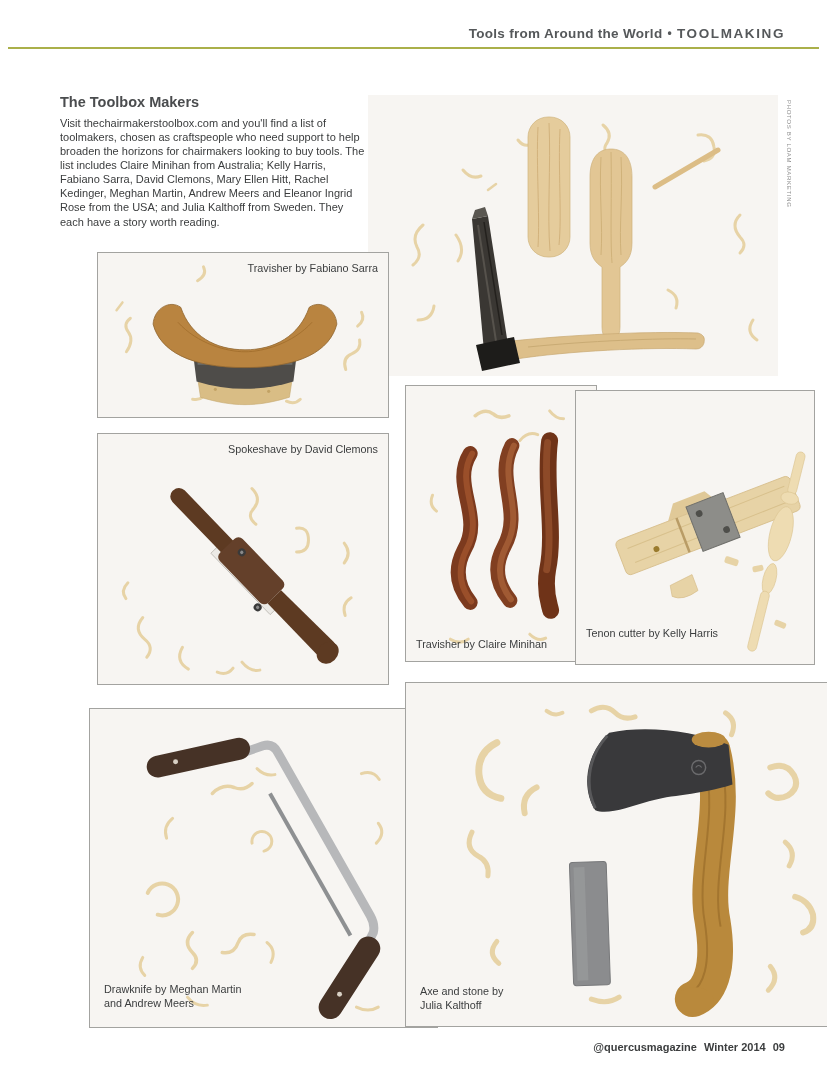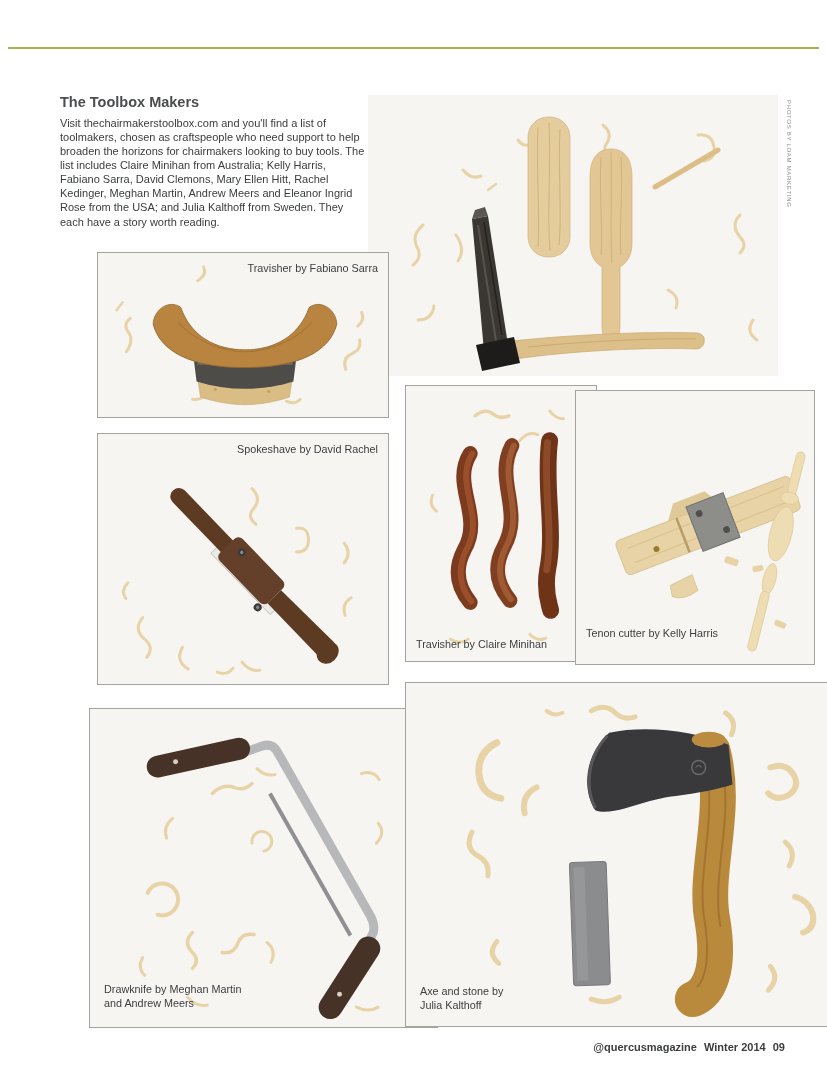--- a/index.html
+++ b/index.html
@@ -68,20 +68,23 @@
   }
   .footer span { margin-left:4px; }
 
   .shv { fill:none; stroke:#e7d3a6; stroke-linecap:round; }
 </style>
 </head>
 <body>
 
 <div class="page">
 
+  <div class="masthead">
+    <span>Tools from Around the World</span><span class="sep">•</span><span class="section">TOOLMAKING</span>
+  </div>
   <div class="rule"></div>
 
   <div class="article-heading">The Toolbox Makers</div>
   <div class="article-body">Visit thechairmakerstoolbox.com and you'll find a list of toolmakers, chosen as craftspeople who need support to help broaden the horizons for chairmakers looking to buy tools. The list includes Claire Minihan from Australia; Kelly Harris, Fabiano Sarra, David Clemons, Mary Ellen Hitt, Rachel Kedinger, Meghan Martin, Andrew Meers and Eleanor Ingrid Rose from the USA; and Julia Kalthoff from Sweden. They each have a story worth reading.</div>
 
   <div class="photo" id="photo-froe">
     <svg viewBox="0 0 410 281">
       <g>
         <path class="shv" stroke-width="3" d="M55,130 q-12,10 -6,22 q6,10 -4,18"></path>
         <path class="shv" stroke-width="3" d="M88,140 q10,14 2,26"></path>
@@ -169,21 +172,21 @@
         <rect x="40" y="131" width="90" height="17" rx="8" fill="#5d3a22"></rect>
         <rect x="118" y="123" width="70" height="32" rx="6" fill="#64402a"></rect>
         <path d="M188,131 L262,129 C272,129 276,137 273,144 L269,150 L188,150 Z" fill="#5d3a22"></path>
         <ellipse cx="266" cy="141" rx="10" ry="12" fill="#5d3a22"></ellipse>
         <circle cx="133" cy="133" r="4" fill="#3a3a3a"></circle>
         <circle cx="133" cy="133" r="1.7" fill="#8a8a8a"></circle>
         <circle cx="184" cy="160" r="4" fill="#3a3a3a"></circle>
         <circle cx="184" cy="160" r="1.7" fill="#8a8a8a"></circle>
       </g>
     </svg>
-    <div class="caption cap-tr">Spokeshave by David Rachel</div>
+    <div class="caption cap-tr">Spokeshave by David Clemons</div>
   </div>
 
   <div class="photo bordered" id="photo-minihan">
     <svg viewBox="0 0 162 277">
       <g>
         <path class="shv" stroke-width="3.5" d="M55,30 q10,-8 18,-2 q6,6 16,2"></path>
         <path class="shv" stroke-width="3" d="M100,55 q8,-10 18,-6"></path>
         <path class="shv" stroke-width="3" d="M130,25 q6,8 14,8"></path>
         <path class="shv" stroke-width="3" d="M30,255 q10,6 18,0"></path>
         <path class="shv" stroke-width="3" d="M110,250 q8,8 16,4"></path>

